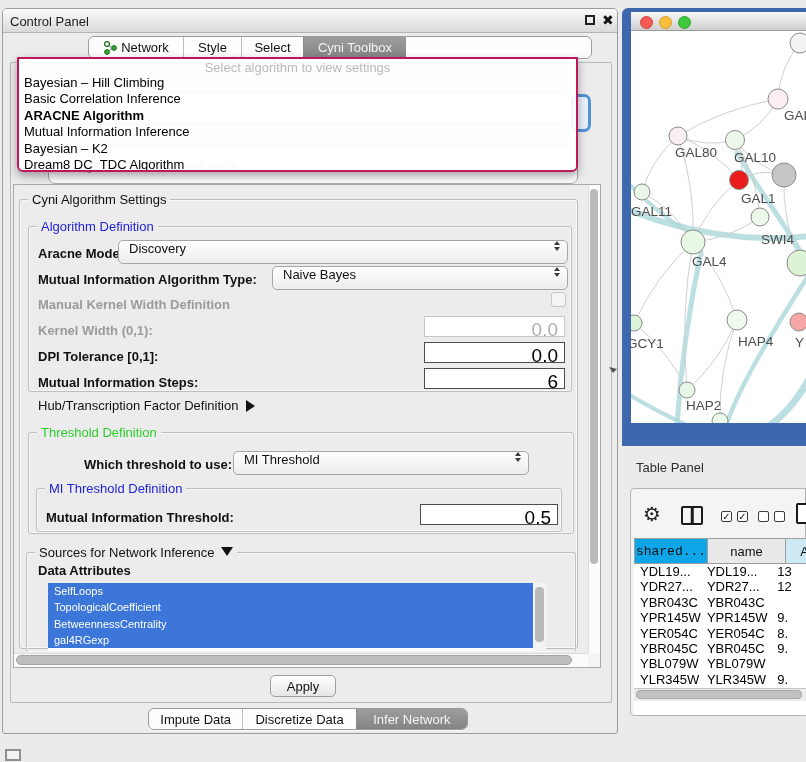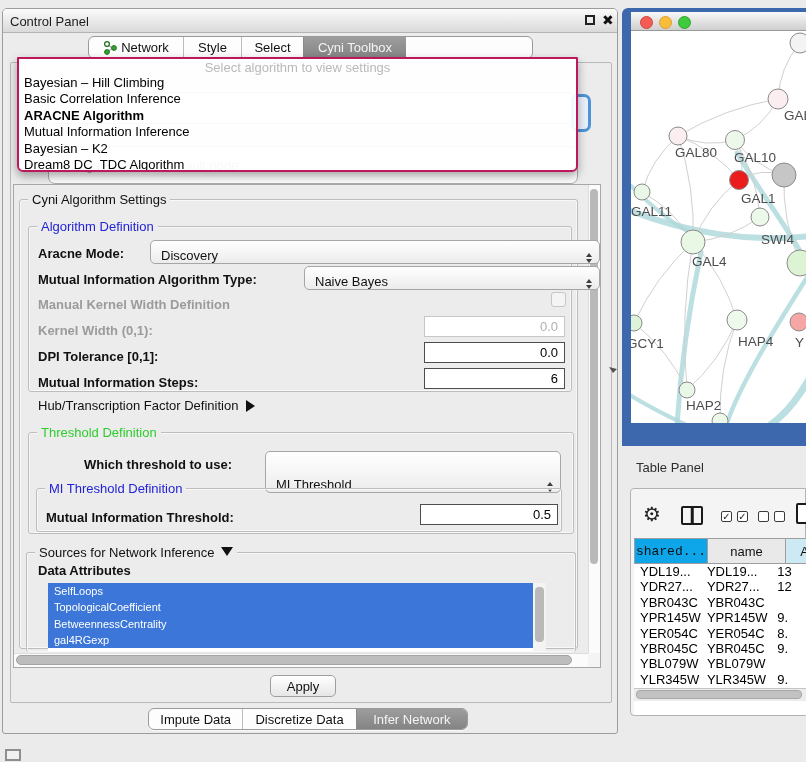--- a/index.html
+++ b/index.html
@@ -35,25 +35,25 @@
   .vsb-track{left:588px;top:185px;width:12px;height:468px;background:#fbfbfb;border-left:1px solid #dcdcdc;}
   .vsb-thumb{left:590px;top:189px;width:8px;height:375px;background:#b9b9b9;border-radius:4px;}
   .sb-corner{left:588px;top:653px;width:12px;height:14px;background:#f4f4f4;}
   .hsb-track{left:14px;top:653px;width:574px;height:14px;background:#fbfbfb;border-top:1px solid #dcdcdc;}
   .hsb-thumb{left:16px;top:655px;width:556px;height:10px;background:#bdbdbd;border:1px solid #a3a3a3;border-radius:5px;}
   
   .fs{border:1px solid #bdbdbd;border-radius:3px;box-shadow:inset 0 0 0 1px rgba(255,255,255,.65);}
   .leg{position:absolute;top:-8px;left:8px;background:#ececec;padding:0 4px;font-size:13px;white-space:nowrap;}
   .lbl{position:absolute;font-size:13px;font-weight:bold;white-space:nowrap;}
   .lbl.dis{color:#9b9b9b;}
-  .field{position:absolute;background:#fff;font-size:13px;text-align:right;padding:2px 6px 0 0;}
+  .field{position:absolute;background:#fff;font-size:19px;text-align:right;padding:2px 6px 0 0;}
   .field.en{border:1px solid #4d4d4d;color:#000;}
   .field.dis{border:1px solid #c6c6c6;color:#b0b0b0;}
   .combo{position:absolute;background:linear-gradient(#ffffff,#ececec);border:1px solid #a6a6a6;border-radius:5px;
-         display:flex;align-items:flex-end;padding-left:10px;font-size:13px;margin-left:32px;}
+         display:flex;align-items:flex-start;padding-left:10px;font-size:13px;}
   .stp{margin-left:auto;display:flex;flex-direction:column;align-items:center;gap:2px;padding-right:7px;}
   .tup{width:0;height:0;border-left:3.5px solid transparent;border-right:3.5px solid transparent;border-bottom:4.5px solid #3c3c3c;}
   .tdn{width:0;height:0;border-left:3.5px solid transparent;border-right:3.5px solid transparent;border-top:4.5px solid #3c3c3c;}
   .checkbox-dis{left:551px;top:292px;width:15px;height:15px;border:1px solid #c6c6c6;border-radius:3px;background:#f4f4f4;}
   .expander{position:absolute;font-size:13px;color:#111;white-space:nowrap;}
   .arrow-r{display:inline-block;width:0;height:0;border-top:6px solid transparent;border-bottom:6px solid transparent;border-left:9px solid #111;margin-left:8px;vertical-align:-2px;}
   .arrow-d{display:inline-block;width:0;height:0;border-left:6px solid transparent;border-right:6px solid transparent;border-top:9px solid #111;margin-left:6px;vertical-align:1px;}
   
   .attr-list{left:48px;top:583px;width:498px;height:68px;background:#fff;overflow:hidden;}
   .litem{height:16.3px;line-height:16.3px;padding-left:6px;color:#fff;font-size:11px;width:485px;box-sizing:border-box;white-space:nowrap;}
@@ -90,21 +90,21 @@
 <body>
 
 <div id="screen">
 
   <div class="abs cp-window"></div>
   <div class="abs cp-titlebar"></div>
   <div class="abs cp-title">Control Panel</div>
   <div class="abs win-restore"></div>
   <div class="abs win-close">✖</div>
 
-  <div class="abs segbar" id="top-tabs" style="left:88px;top:36px;width:445px;height:23px;">
+  <div class="abs segbar" id="top-tabs" style="left:88px;top:36px;width:504px;height:23px;">
       <div class="seg" style="width: 94px;">
         <svg width="14" height="14" style="margin-right:4px">
           <line x1="4" y1="4" x2="10" y2="7" stroke="#888" stroke-width="1"></line>
           <line x1="4" y1="11" x2="10" y2="7" stroke="#888" stroke-width="1"></line>
           <circle cx="4" cy="3" r="2.4" fill="#fff" stroke="#1a6e1a" stroke-width="1.2"></circle>
           <circle cx="4" cy="11" r="2.4" fill="#35a435" stroke="#1a6e1a" stroke-width="1"></circle>
           <circle cx="11" cy="7" r="2.4" fill="#35a435" stroke="#1a6e1a" stroke-width="1"></circle>
         </svg>
         <span>Network</span>
       </div>
@@ -180,21 +180,21 @@
   <div class="abs field en" style="left:424px;top:368px;width:141px;height:21px;">6</div>
 
   <div class="abs expander" style="left:38px;top:398px;">
     <span>Hub/Transcription Factor Definition</span><span class="arrow-r"></span>
   </div>
 
   <div class="abs fs" style="left:28px;top:432px;width:546px;height:102px;">
     <span class="leg" style="color:#2ecc2e;">Threshold Definition</span>
   </div>
   <div class="abs lbl" style="left:84px;top:457px;">Which threshold to use:</div>
-  <div class="abs combo" style="left:233px;top:451px;width:296px;height:42px;">
+  <div class="abs combo" style="left:233px;top:451px;width:296px;height:24px;">
     <span>MI Threshold</span>
     <span class="stp">
         <span class="tup"></span>
         <span class="tdn"></span>
       </span>
   </div>
   <div class="abs lbl" style="left:46px;top:510px;">Mutual Information Threshold:</div>
   <div class="abs fs" style="left:36px;top:488px;width:526px;height:44px;">
     <span class="leg" style="color:#2323d6;">MI Threshold Definition</span>
   </div>

